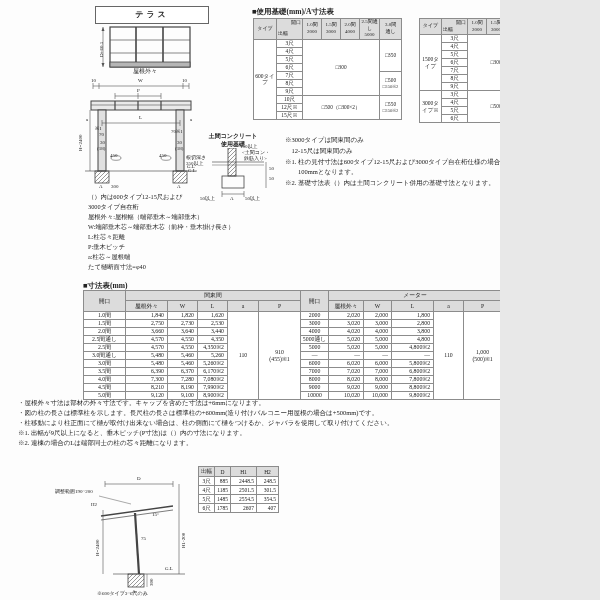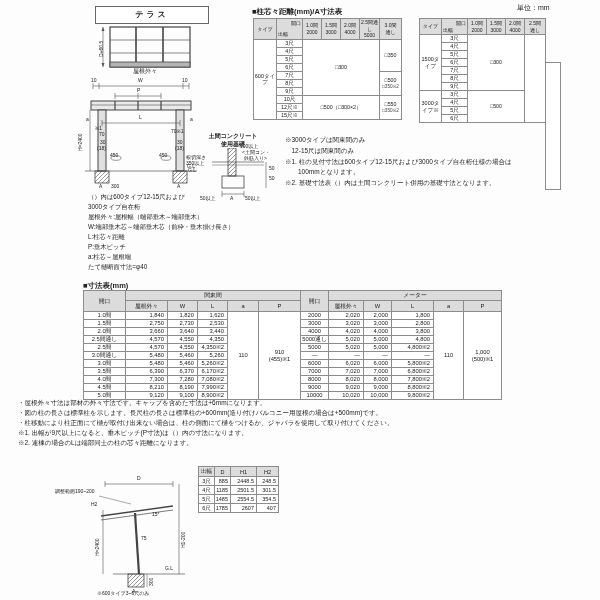--- a/index.html
+++ b/index.html
@@ -1,17 +1,17 @@
 <!DOCTYPE html>
 <html><head>
 <meta charset="utf-8">
 <style>
   html,body{margin:0;padding:0;background:#e8e8e8}
-  .page{position:relative;width:600px;height:600px;background:#fdfdfd;overflow:hidden;
-        font-family:Liberation Sans, sans-serif;color:#222}
+  .page{position:relative;width:500px;height:600px;background:#fdfdfd;overflow:hidden;
+        font-family:Liberation Serif, serif;color:#222}
   .abs{position:absolute}
   .boxlab{position:absolute;border:1px solid #666;background:#fff;font-weight:bold;
           text-align:center;font-size:8px;letter-spacing:3px;line-height:15px}
   .sect{position:absolute;font-weight:bold;font-size:7.5px;white-space:nowrap}
   .unit{position:absolute;font-size:7px}
   .lb{position:absolute;font-size:5px;line-height:1.1;white-space:nowrap;color:#222}
   .lb6{font-size:6px}
   .rot{transform:rotate(-90deg);transform-origin:left top}
   .noteline{font-size:6.5px;line-height:10.8px;white-space:nowrap}
   .legend{position:absolute;font-size:6.3px;line-height:10px;white-space:nowrap}
@@ -45,21 +45,21 @@
   svg{position:absolute;left:0;top:0}
   .dg{position:absolute}
 </style>
 </head>
 <body>
 
 <div class="page">
 
   <div class="boxlab" style="left:95px;top:6px;width:112px;height:16px">テラス</div>
   <div class="unit" style="left:517px;top:3px">単位：mm</div>
-  <div class="sect" style="left:252px;top:7px">■柱芯々距離(mm)/A寸法表</div>
+  <div class="sect" style="left:252px;top:7px">■使用基礎(mm)/A寸法表</div>
 
   <div class="dg" style="left:98px;top:25px;width:100px;height:48px">
     <svg width="100" height="48">
       <rect x="12" y="2" width="80" height="40" fill="none" stroke="#444" stroke-width="1.2"></rect>
       <line x1="38" y1="2" x2="38" y2="42" stroke="#444" stroke-width="1.6"></line>
       <line x1="65" y1="2" x2="65" y2="42" stroke="#444" stroke-width="1.6"></line>
       <line x1="12" y1="15" x2="92" y2="15" stroke="#555" stroke-width="0.7"></line>
       <line x1="12" y1="28" x2="92" y2="28" stroke="#555" stroke-width="0.7"></line>
       <rect x="12" y="37" width="80" height="5" fill="#b5b5b5" stroke="#444" stroke-width="0.8"></rect>
       <line x1="5" y1="2" x2="5" y2="42" stroke="#555" stroke-width="0.6"></line>

